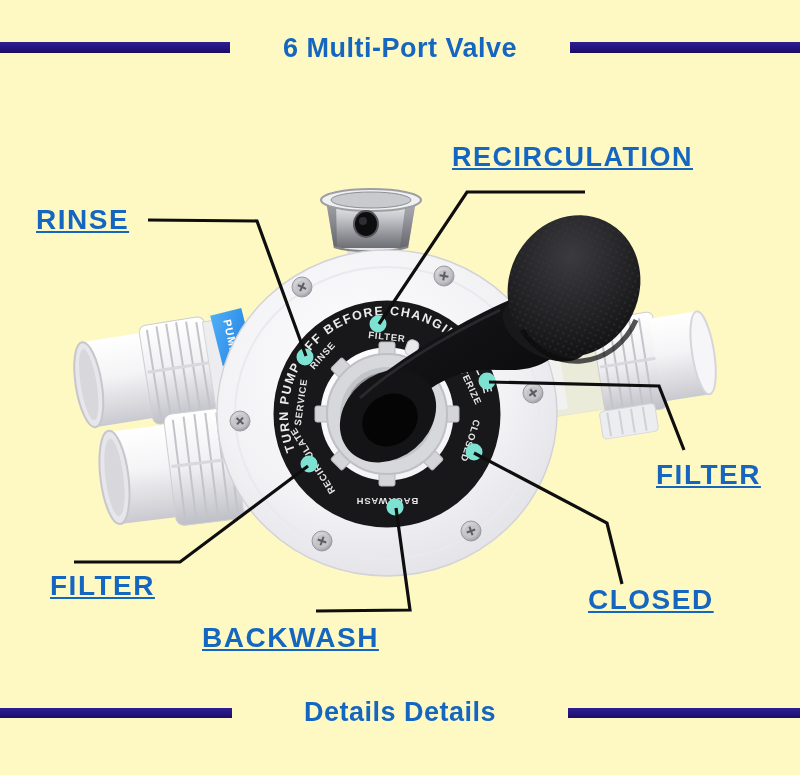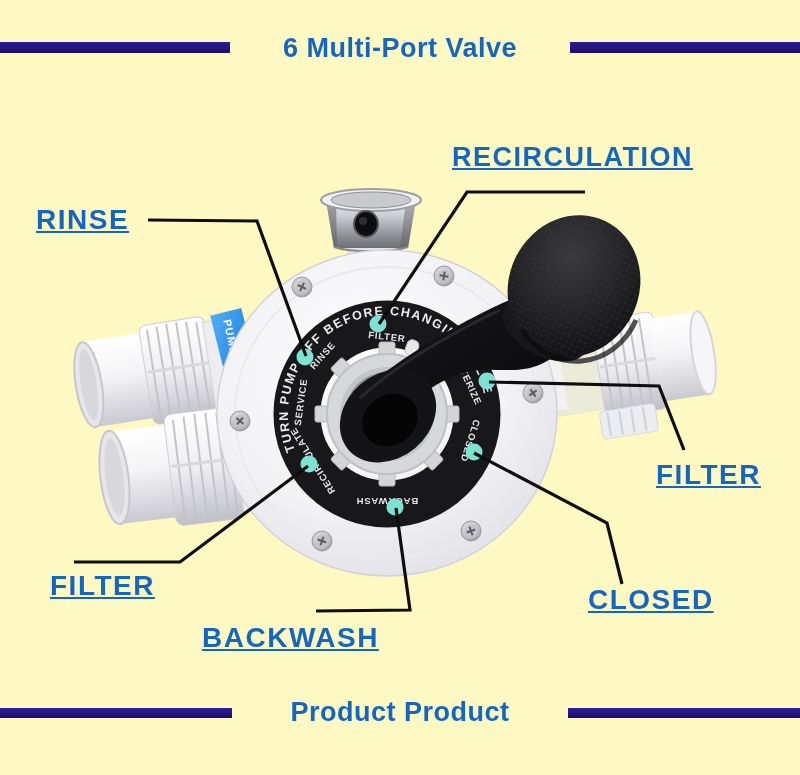--- a/index.html
+++ b/index.html
@@ -303,16 +303,16 @@
   </svg>
 
   <div class="callout co-rinse">RINSE</div>
   <div class="callout co-recirculation">RECIRCULATION</div>
   <div class="callout co-filter">FILTER</div>
   <div class="callout co-closed">CLOSED</div>
   <div class="callout co-waste">FILTER</div>
   <div class="callout co-backwash">BACKWASH</div>
 
   <div class="bar bar-bottom-left"></div>
-  <div class="section-title title-bottom">Product Product</div>
+  <div class="section-title title-bottom">Details Details</div>
   <div class="bar bar-bottom-right"></div>
 
 </div>
 
 </body></html>

